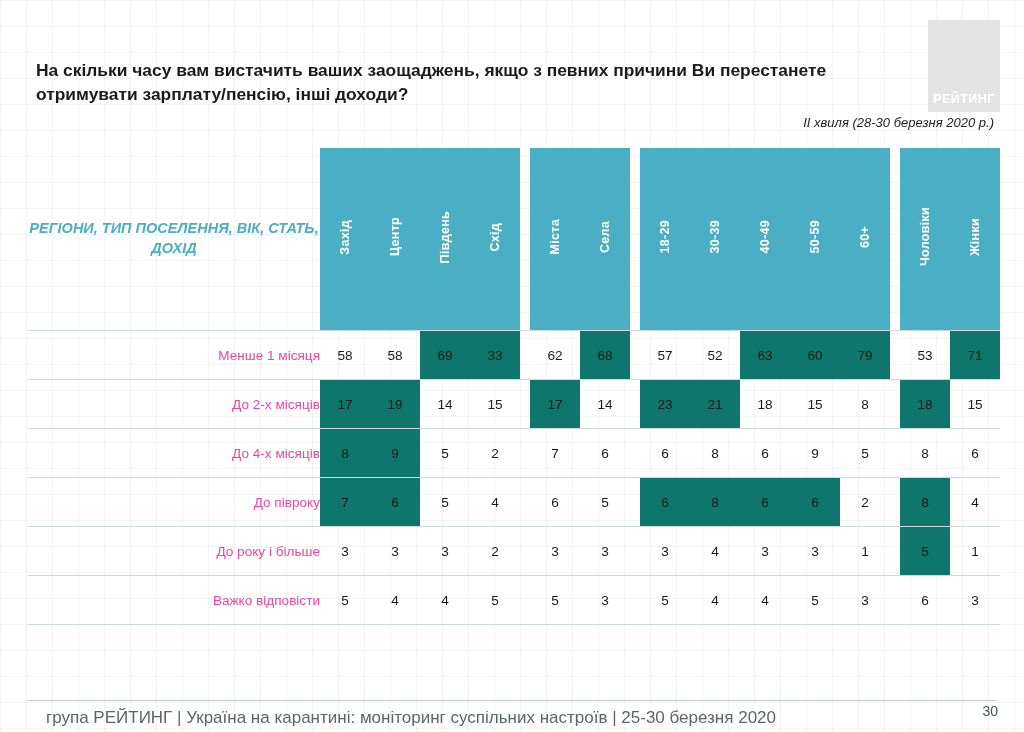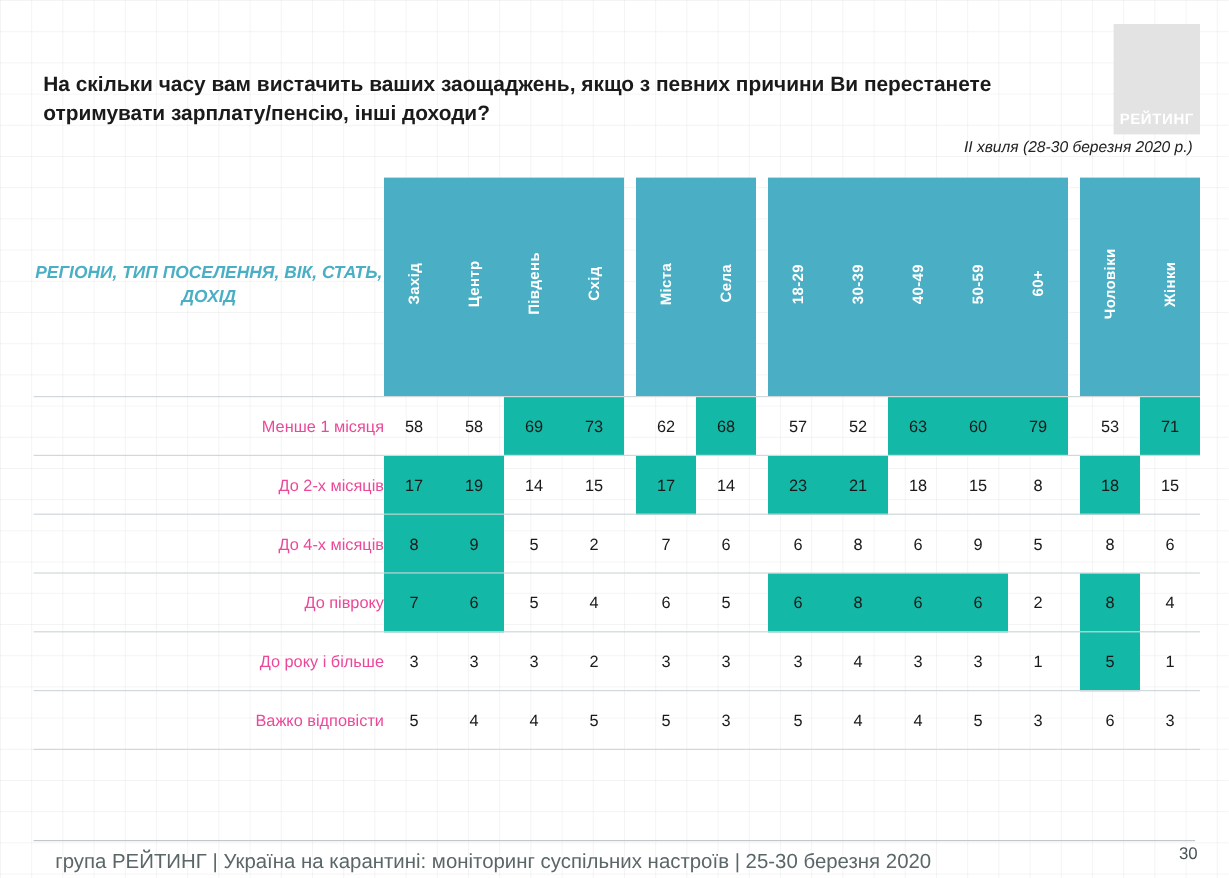--- a/index.html
+++ b/index.html
@@ -128,21 +128,21 @@
   .val {
     width: 50px;
     height: 48px;
     text-align: center;
     vertical-align: middle;
     font-size: 13.6px;
     color: #1a1a1a;
     border-bottom: 1px solid #cfd8da;
   }
   .val.hl {
-    background: #14b8a6;
+    background: #0f766e;
   }
   .gapcell {
     width: 10px;
     border-bottom: 1px solid #cfd8da;
     background: transparent;
   }
   .first-body-row .val,
   .first-body-row .row-label,
   .first-body-row .gapcell {
     border-top: 1px solid #cfd8da;
@@ -210,21 +210,21 @@
         <th class="hdr-cell"><span class="vtext">Жінки</span></th>
       </tr>
   </thead>
   <tbody>
 
   <tr class="first-body-row">
         <td class="row-label">Менше 1 місяця</td>
         <td class="val">58</td>
         <td class="val">58</td>
         <td class="val hl">69</td>
-        <td class="val hl">73</td>
+        <td class="val hl">33</td>
         <td class="gapcell"></td>
         <td class="val">62</td>
         <td class="val hl">68</td>
         <td class="gapcell"></td>
         <td class="val">57</td>
         <td class="val">52</td>
         <td class="val hl">63</td>
         <td class="val hl">60</td>
         <td class="val hl">79</td>
         <td class="gapcell"></td>

